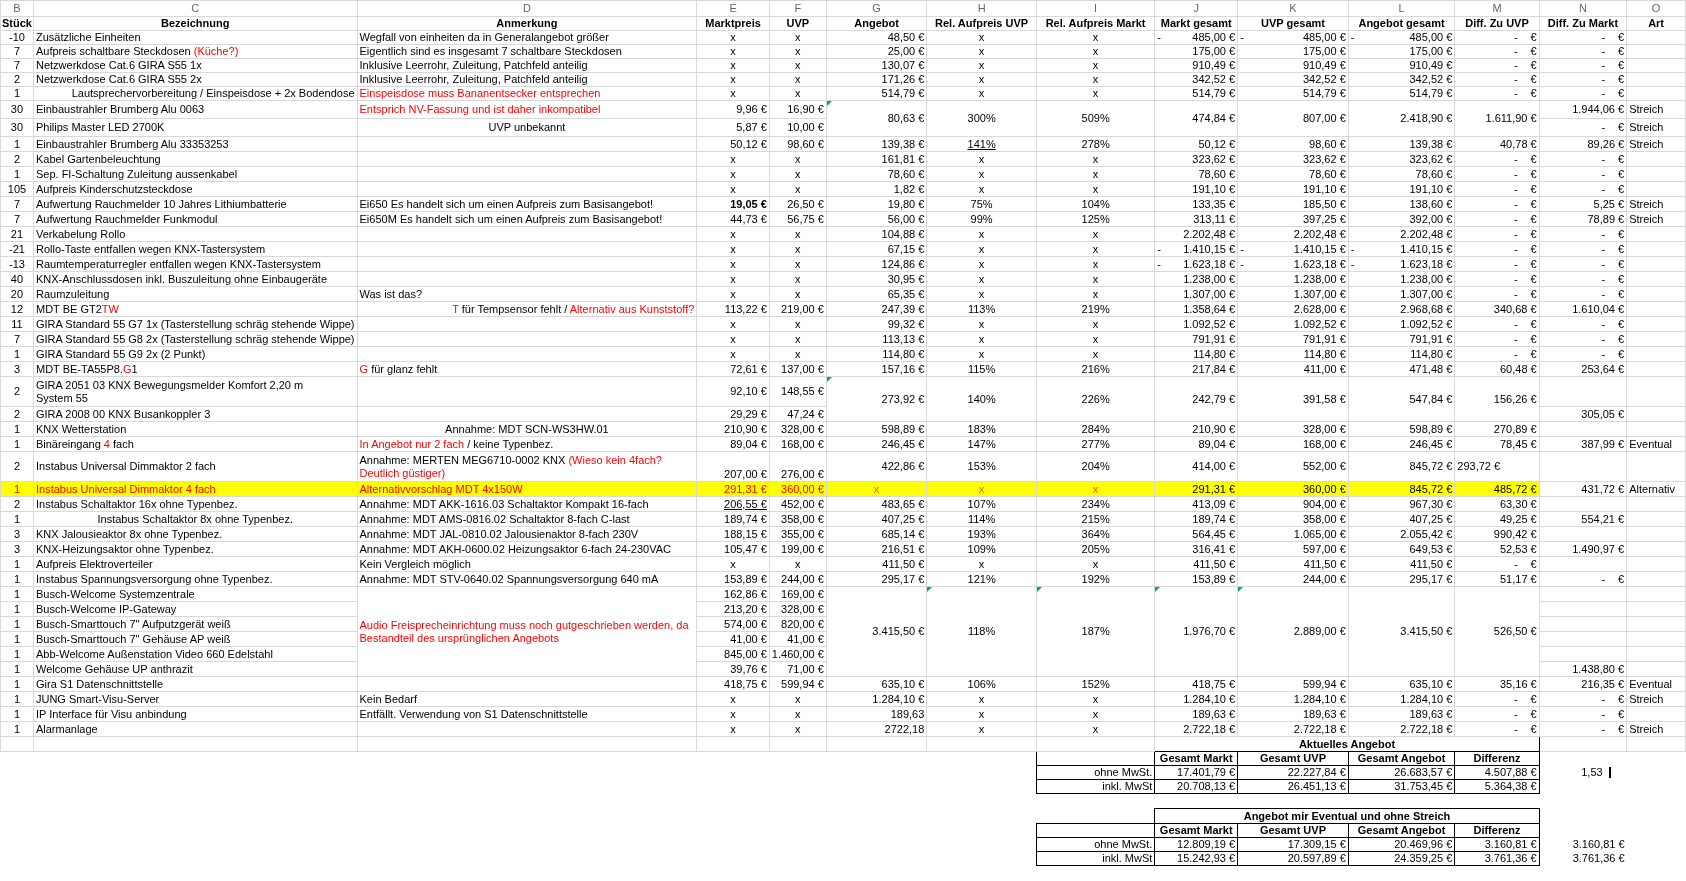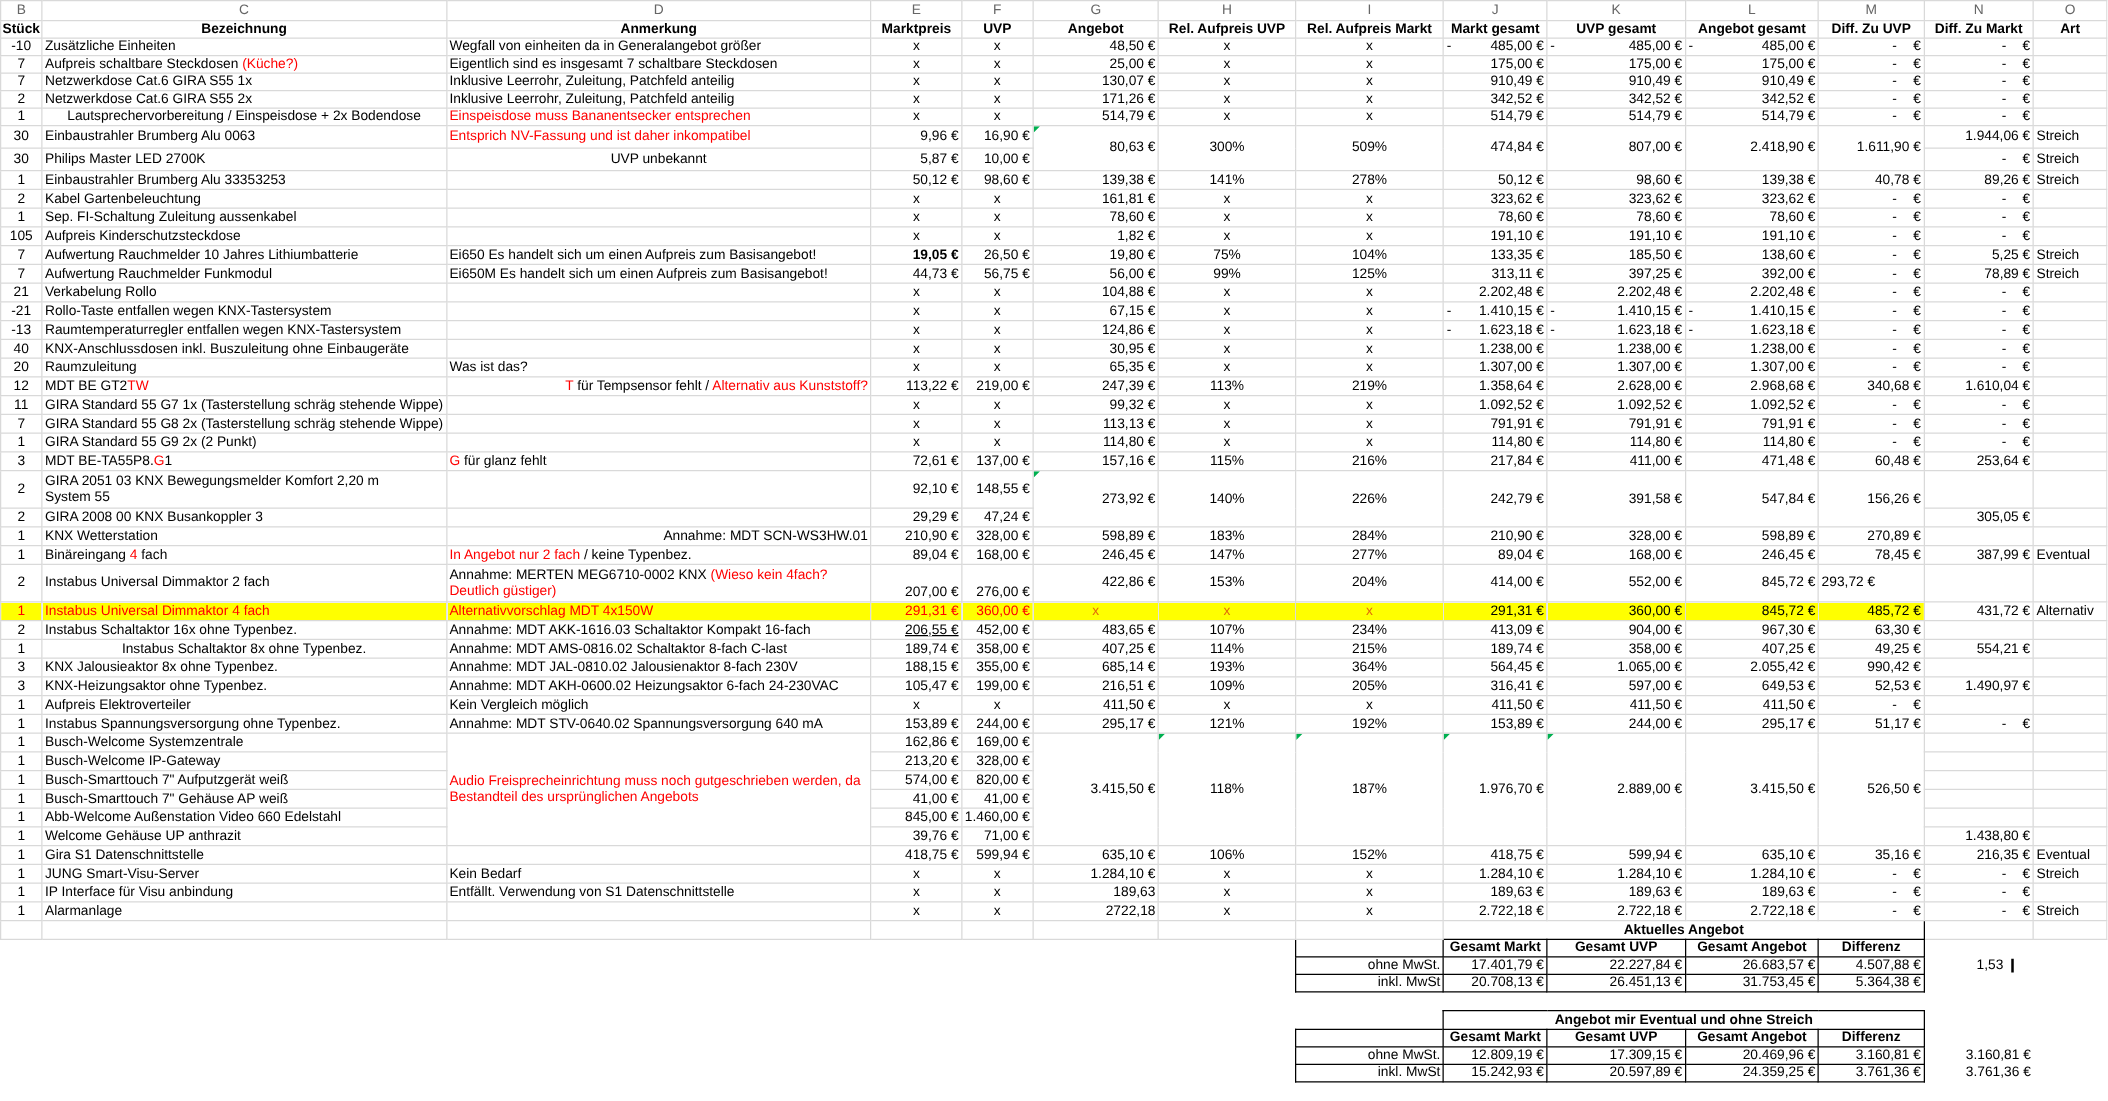--- a/index.html
+++ b/index.html
@@ -200,21 +200,21 @@
           <td style="text-align: right;">
             <div class="zdf">
               <span>-</span>
               <span>€</span>
             </div>
           </td>
           <td style="text-align: left;"></td>
         </tr>
         <tr class="g" style="height: 14px;">
           <td style="text-align: center;">1</td>
-          <td style="text-align: center;">Lautsprechervorbereitung / Einspeisdose + 2x Bodendose</td>
+          <td style="text-align: right;">Lautsprechervorbereitung / Einspeisdose + 2x Bodendose</td>
           <td class="red" style="text-align: left;">Einspeisdose muss Bananentsecker entsprechen</td>
           <td style="text-align: center;">x</td>
           <td style="text-align: center;">x</td>
           <td style="text-align: right;">514,79 €</td>
           <td style="text-align: center;">x</td>
           <td style="text-align: center;">x</td>
           <td style="text-align: right;">514,79 €</td>
           <td style="text-align: right;">514,79 €</td>
           <td style="text-align: right;">514,79 €</td>
           <td style="text-align: right;">
@@ -261,21 +261,21 @@
           </td>
           <td style="text-align: left;">Streich</td>
         </tr>
         <tr class="g" style="height: 15px;">
           <td style="text-align: center;">1</td>
           <td style="text-align: left;">Einbaustrahler Brumberg Alu 33353253</td>
           <td style="text-align: left;"></td>
           <td style="text-align: right;">50,12 €</td>
           <td style="text-align: right;">98,60 €</td>
           <td style="text-align: right;">139,38 €</td>
-          <td style="text-align: center;">141%</td>
+          <td style="text-align: center; text-decoration: underline;">141%</td>
           <td style="text-align: center;">278%</td>
           <td style="text-align: right;">50,12 €</td>
           <td style="text-align: right;">98,60 €</td>
           <td style="text-align: right;">139,38 €</td>
           <td style="text-align: right;">40,78 €</td>
           <td style="text-align: right;">89,26 €</td>
           <td style="text-align: left;">Streich</td>
         </tr>
         <tr class="g" style="height: 15px;">
           <td style="text-align: center;">2</td>
@@ -691,21 +691,21 @@
           <td style="text-align: left;">GIRA 2008 00 KNX Busankoppler 3</td>
           <td style="text-align: left;"></td>
           <td style="text-align: right;">29,29 €</td>
           <td style="text-align: right;">47,24 €</td>
           <td style="text-align: right;">305,05 €</td>
           <td style="text-align: left;"></td>
         </tr>
         <tr class="g" style="height: 15px;">
           <td style="text-align: center;">1</td>
           <td style="text-align: left;">KNX Wetterstation</td>
-          <td style="text-align: right;">Annahme: MDT SCN-WS3HW.01</td>
+          <td style="text-align: center;">Annahme: MDT SCN-WS3HW.01</td>
           <td style="text-align: right;">210,90 €</td>
           <td style="text-align: right;">328,00 €</td>
           <td style="text-align: right;">598,89 €</td>
           <td style="text-align: center;">183%</td>
           <td style="text-align: center;">284%</td>
           <td style="text-align: right;">210,90 €</td>
           <td style="text-align: right;">328,00 €</td>
           <td style="text-align: right;">598,89 €</td>
           <td style="text-align: right;">270,89 €</td>
           <td style="text-align: right;"></td>

